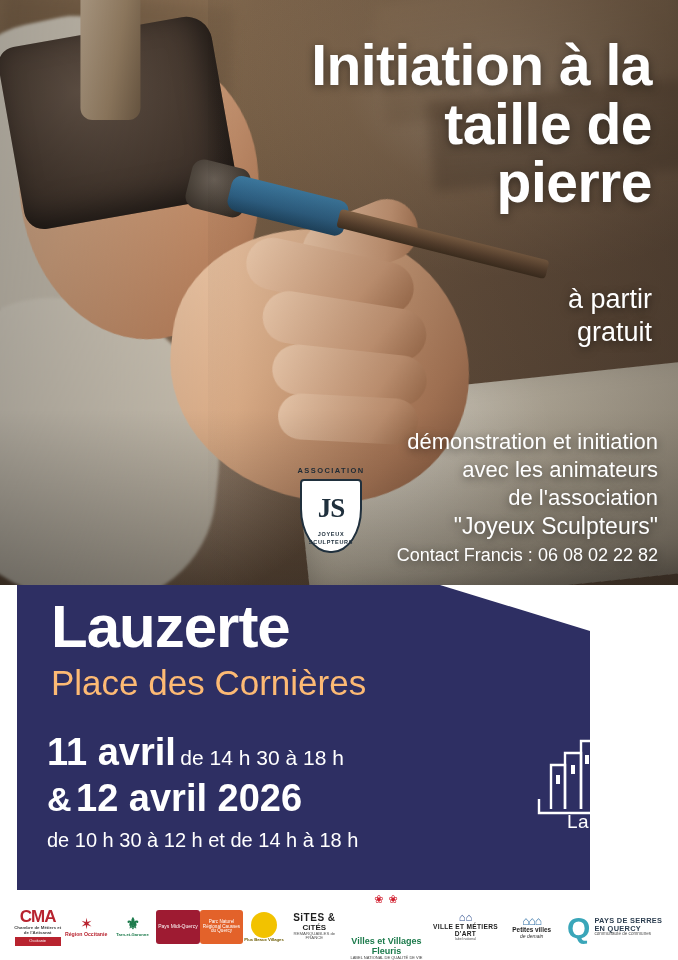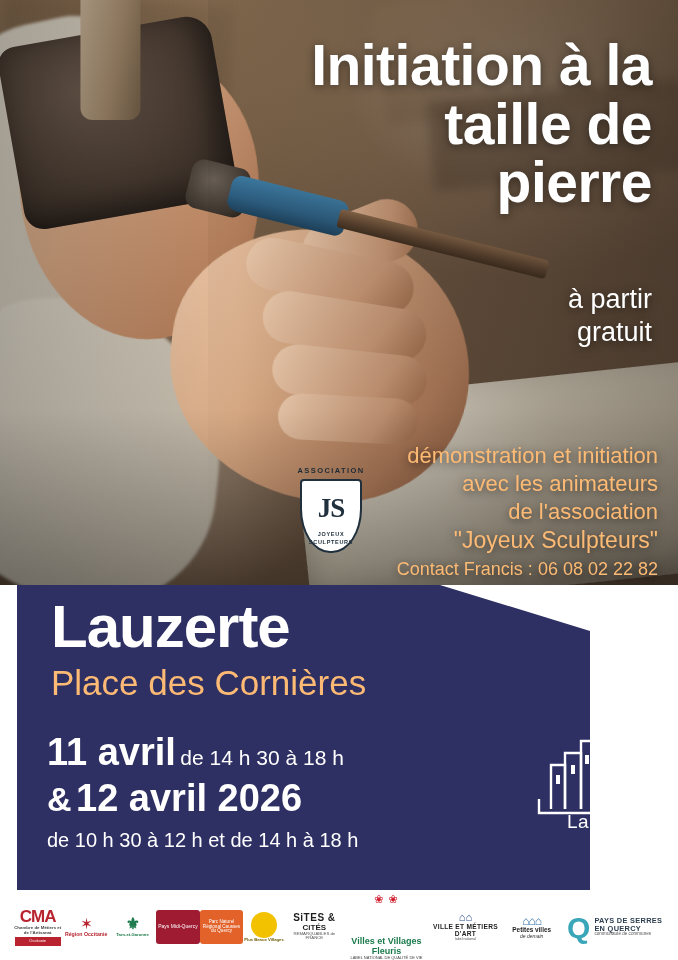--- a/index.html
+++ b/index.html
@@ -150,25 +150,24 @@
     position: absolute; right: 26px; top: 283px; width: 420px;
     text-align: right;
     color: #ffffff;
     font-size: 27px;
     line-height: 1.22;
     text-shadow: 0 2px 8px rgba(0,0,0,0.5);
   }
   .demo-block {
     position: absolute; right: 20px; top: 428px; width: 470px;
     text-align: right;
-    color: #fdba74;
+    color: #ffffff;
     font-size: 22px;
     line-height: 1.28;
     text-shadow: 0 2px 8px rgba(0,0,0,0.55);
-    margin-top: 14px;
   }
   .demo-block .quoted { font-size: 23px; }
   .demo-block .contact { font-size: 18px; margin-top: 2px; }
 
   
   .assoc-logo {
     position: absolute; left: 283px; top: 465px; width: 96px; height: 104px;
     color: #23323f;
     font-size: 7px;
     text-align: center;

